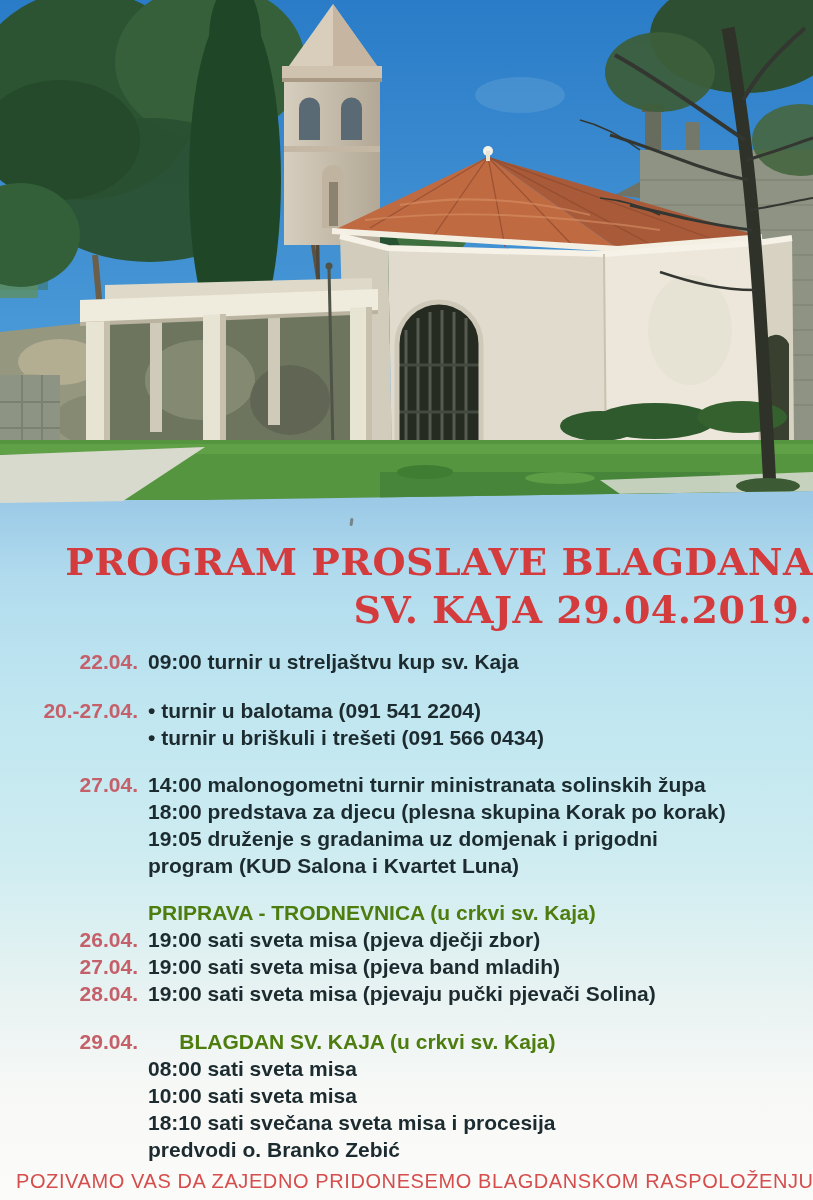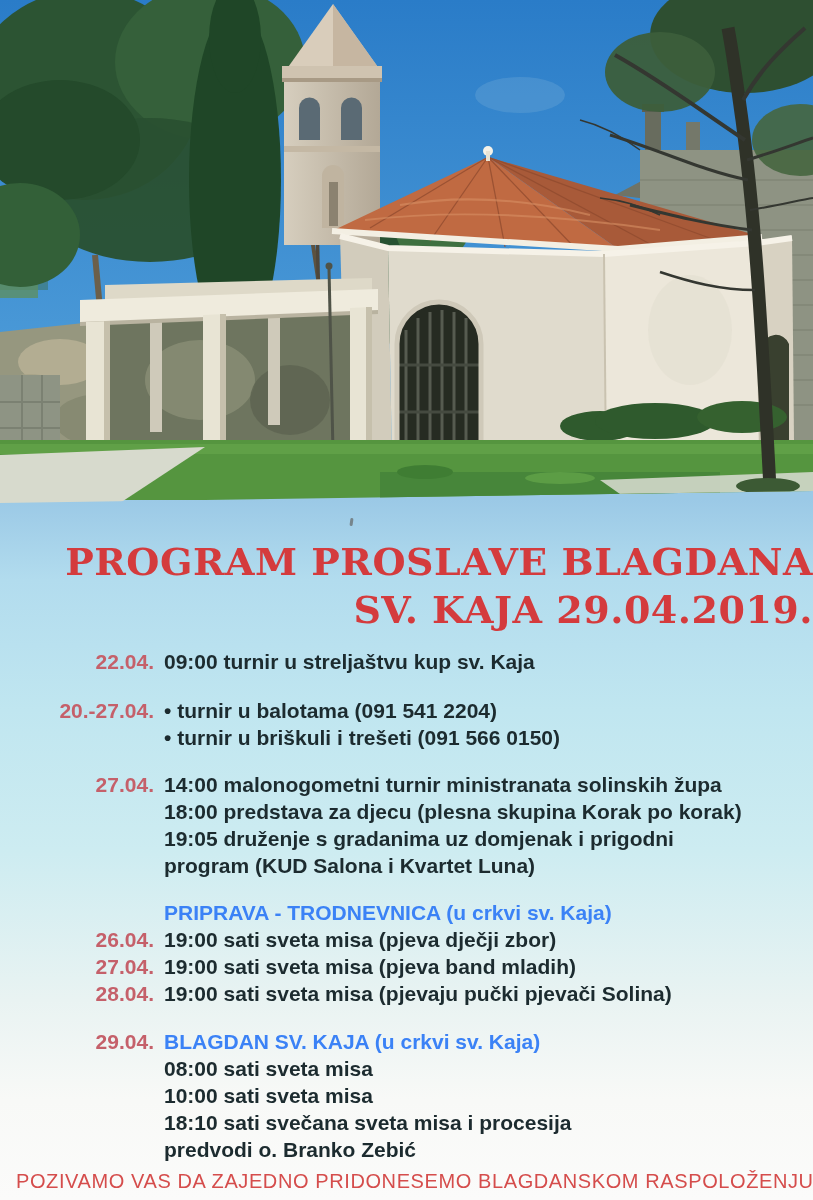--- a/index.html
+++ b/index.html
@@ -16,28 +16,28 @@
   }
   .photo-wrap svg{display:block;}
   .spacer{height:500px;}
   .title{
     margin-top:38px;text-align:right;
     font-family:"DejaVu Serif",serif;font-weight:700;
     font-size:38px;line-height:48px;letter-spacing:.5px;
     color:#d43b3d;
   }
   .schedule{font-size:21px;font-weight:700;color:#1c2b2f;}
-  .row{display:flex;padding-left:50px;}
+  .row{display:flex;padding-left:34px;}
   .date{
     width:104px;min-width:104px;text-align:right;margin-right:10px;
     color:#c5606a;line-height:27px;white-space:nowrap;
   }
   .lines{line-height:27px;}
   .line{white-space:nowrap;}
-  .red{color:#3b82f6;}
+  .red{color:#4d7c0f;text-align:right;}
   .footer{
     margin-top:6px;text-align:center;
     font-size:20px;font-weight:400;letter-spacing:.6px;
     color:#d54d4c;line-height:24px;white-space:nowrap;padding-left:16px;
   }
   .speck{
     position:absolute;left:350px;top:518px;width:3px;height:8px;
     background:#76858c;border-radius:2px;transform:rotate(8deg);
   }
 </style>
@@ -249,21 +249,21 @@
     <div class="date">22.04.</div>
     <div class="lines">
       <div class="line">09:00 turnir u streljaštvu kup sv. Kaja</div>
     </div>
   </div>
 
   <div class="row" style="margin-top:22px">
     <div class="date">20.-27.04.</div>
     <div class="lines">
       <div class="line">• turnir u balotama (091 541 2204)</div>
-      <div class="line">• turnir u briškuli i trešeti (091 566 0150)</div>
+      <div class="line">• turnir u briškuli i trešeti (091 566 0434)</div>
     </div>
   </div>
 
   <div class="row" style="margin-top:20px">
     <div class="date">27.04.</div>
     <div class="lines">
       <div class="line">14:00 malonogometni turnir ministranata solinskih župa</div>
       <div class="line">18:00 predstava za djecu (plesna skupina Korak po korak)</div>
       <div class="line">19:05 druženje s gradanima uz domjenak i prigodni</div>
       <div class="line">program (KUD Salona i Kvartet Luna)</div>

